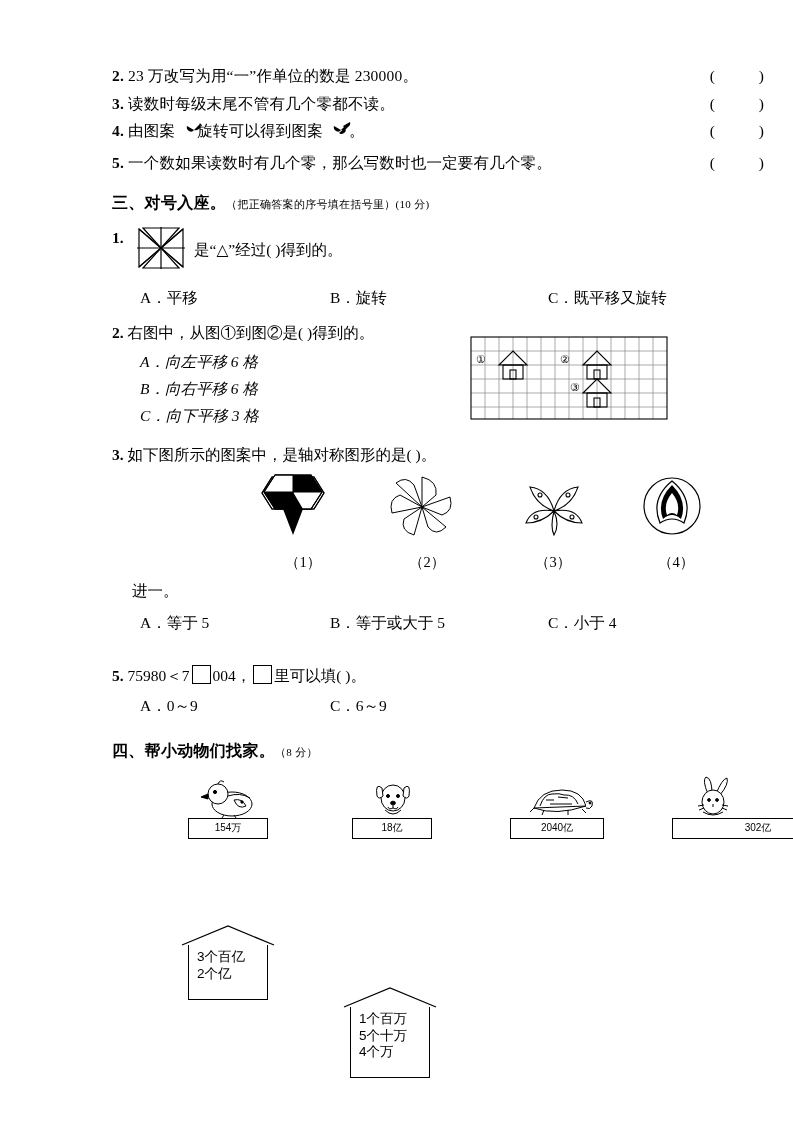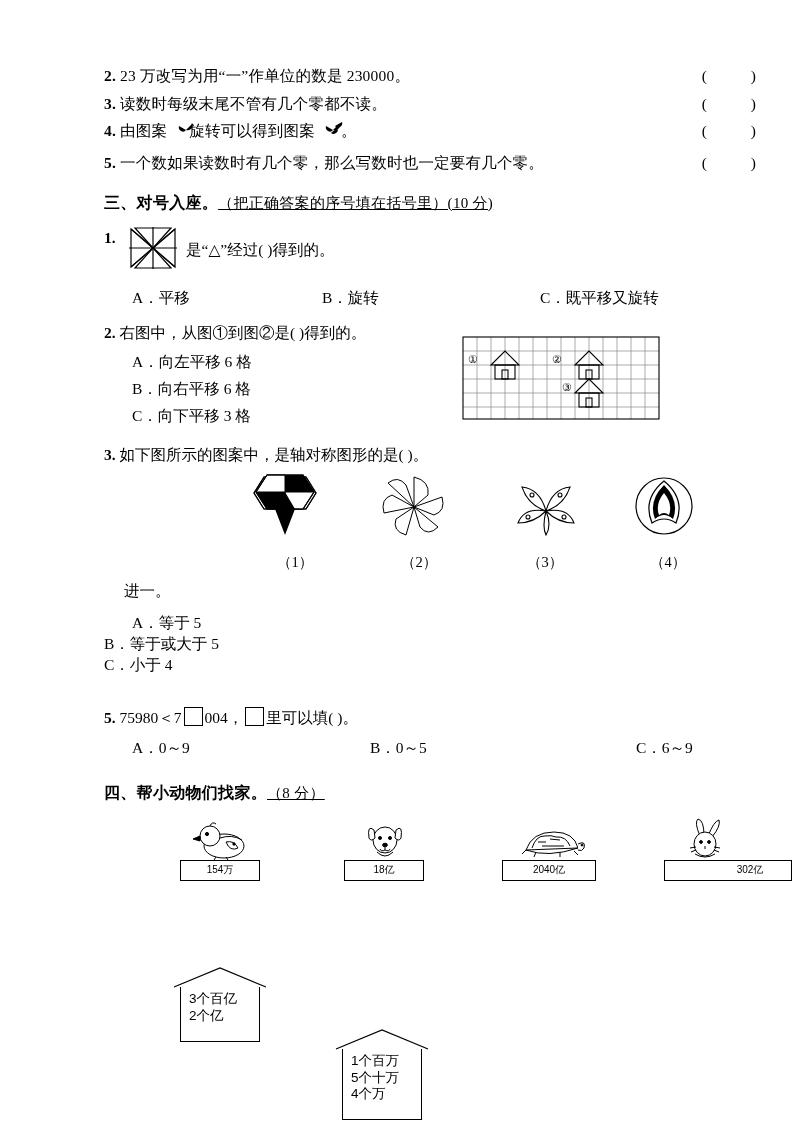--- a/index.html
+++ b/index.html
@@ -17,21 +17,21 @@
   }
   .page {
     position: relative;
     width: 793px;
     height: 1122px;
     padding: 0;
     box-sizing: border-box;
   }
   .content {
     position: absolute;
-    left: 104px;
+    left: 112px;
     top: 68px;
     width: 672px;
   }
   .tf-line {
     position: relative;
     font-size: 15.5px;
     line-height: 1.0;
     margin-bottom: 12px;
     letter-spacing: 0.2px;
   }
@@ -48,42 +48,42 @@
   }
   .sec-head {
     font-size: 16px;
     font-weight: bold;
     margin-top: 22px;
     margin-bottom: 4px;
     letter-spacing: 0.3px;
   }
   .sec-head .light {
     font-weight: normal;
-    font-size: 15px;
-    text-decoration: underline;
+    font-size: 11px;
   }
   .q {
     font-size: 15.5px;
     line-height: 1.0;
     margin-top: 14px;
     position: relative;
   }
   .q .qn { font-weight: bold; }
   .opts {
     display: flex;
     font-size: 15.5px;
     margin-top: 12px;
   }
   .opts > div:nth-child(1) { width: 218px; padding-left: 28px; box-sizing: border-box;}
   .opts > div:nth-child(2) { width: 218px; }
   .opts > div:nth-child(3) { flex: 1; }
   .sub-opts {
     font-size: 15.5px;
     padding-left: 28px;
     line-height: 1.75;
+    font-style: italic;
   }
   .box-blank {
     display: inline-block;
     width: 17px;
     height: 17px;
     border: 1px solid #000;
     vertical-align: -3px;
     margin: 0 2px;
   }
   
@@ -315,33 +315,32 @@
     <div class="labels-row" style="padding-left:0;">
       <div style="width:130px;"></div>
       <div style="width:122px; text-align:center;">（1）</div>
       <div style="width:126px; text-align:center;">（2）</div>
       <div style="width:126px; text-align:center;">（3）</div>
       <div style="width:120px; text-align:center;">（4）</div>
     </div>
 
 
     <div style="font-size:15.5px; padding-left:20px; margin-top:9px;">进一。</div>
-    <div class="opts" style="margin-top:11px;flex-direction:column;">
+    <div class="opts" style="margin-top:11px;">
       <div>A．等于 5</div>
       <div>B．等于或大于 5</div>
       <div>C．小于 4</div>
     </div>
 
     <div class="q" style="margin-top:31px;">
       <span class="qn">5.</span>
       <span>75980＜7</span><span class="box-blank"></span><span>004，</span><span class="box-blank"></span><span>里可以填(        )。</span>
     </div>
-    <div class="opts" style="gap:48px;">
+    <div class="opts" style="">
       <div>A．0～9</div>
-      <div>B．0～5</div>
       <div>C．6～9</div>
     </div>
 
     <div class="sec-head" style="margin-top:24px;">
       <span>四、帮小动物们找家。</span><span class="light">（8 分）</span>
     </div>
 
     <div style="position:relative; height:96px; margin-top:16px;">
 
       <div class="fig" style="left:76px; top:0; width:82px;">

